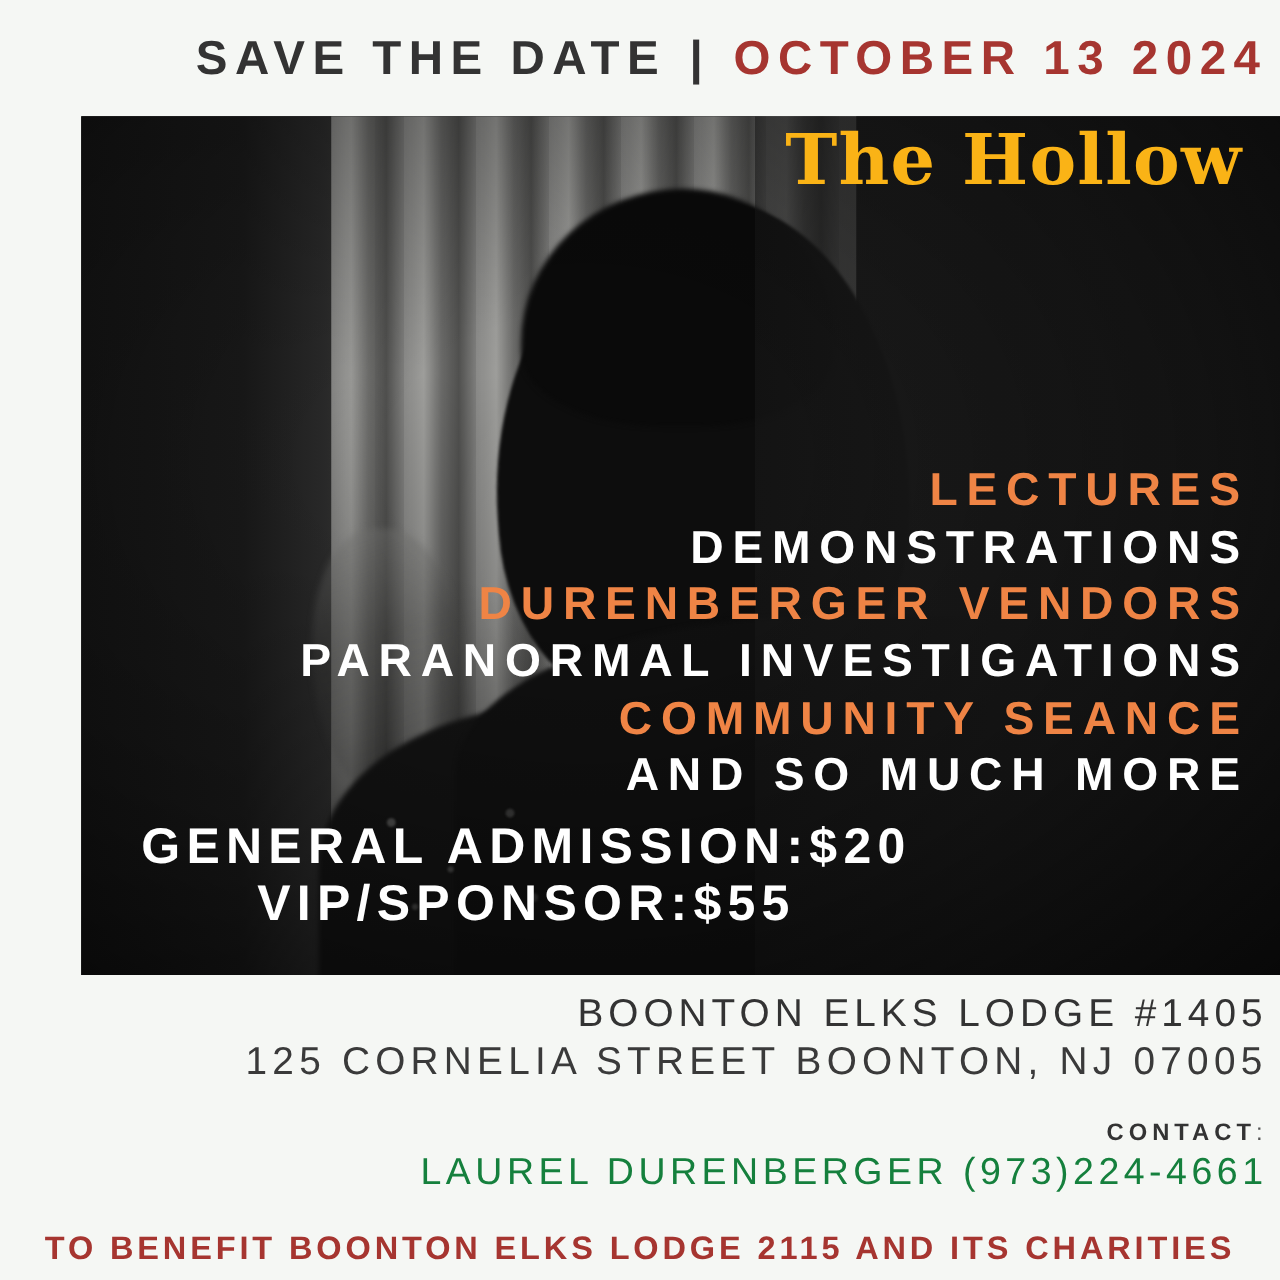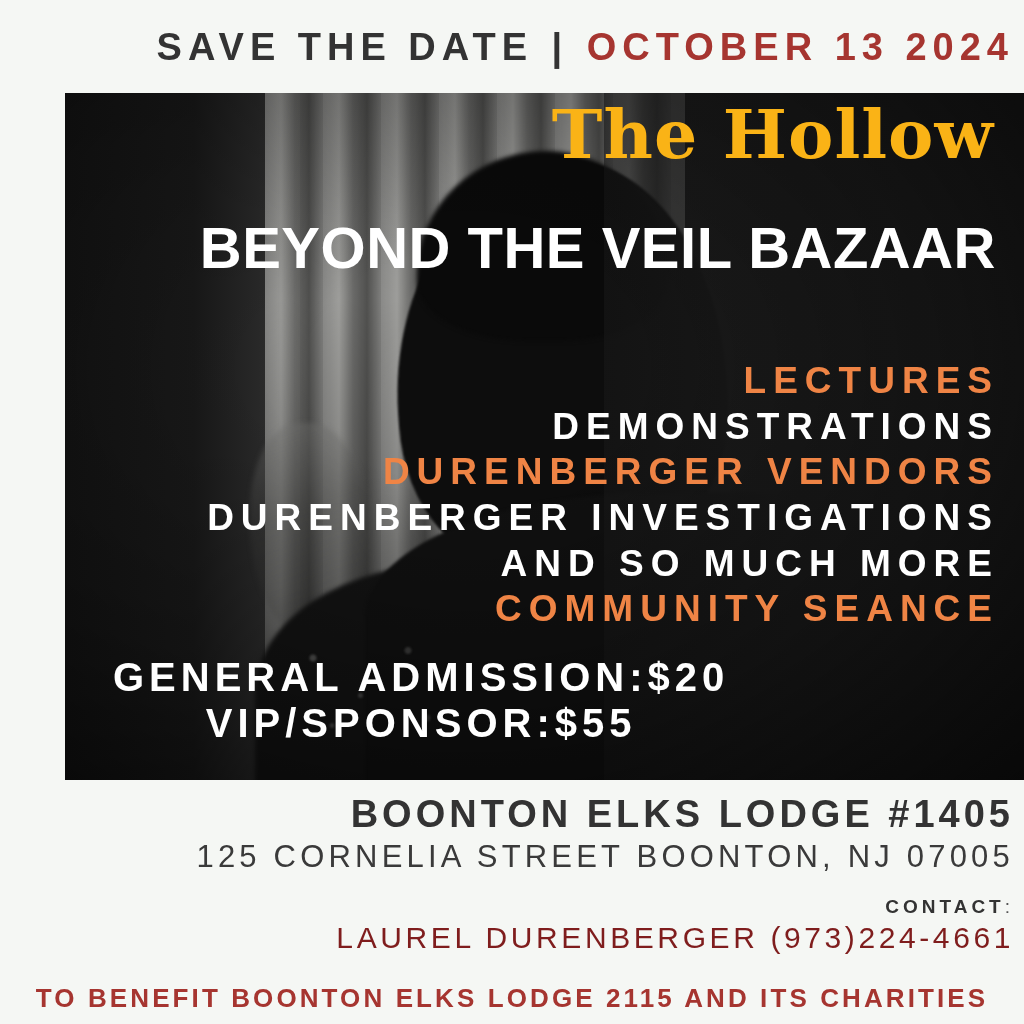--- a/index.html
+++ b/index.html
@@ -211,21 +211,21 @@
   
   .overlay {
     position: absolute;
     inset: 0;
   }
   .title-hollow {
     position: absolute;
     right: 30px;
     top: 7px;
     font-family: "DejaVu Serif", serif;
-    font-size: 68px;
+    font-size: 56px;
     font-weight: bold;
     color: #fab316;
     letter-spacing: 1px;
     line-height: 1;
     white-space: nowrap;
   }
   .subtitle-bazaar {
     position: absolute;
     right: 28px;
     top: 126px;
@@ -233,21 +233,21 @@
     font-weight: bold;
     color: #ffffff;
     letter-spacing: 0.5px;
     line-height: 1;
     white-space: nowrap;
   }
 
   .features {
     position: absolute;
     right: 25px;
-    top: 268px;
+    top: 279px;
     text-align: right;
     line-height: 1.10;
   }
   .feature-line {
     font-size: 37px;
     font-weight: bold;
     letter-spacing: 7px;
     white-space: nowrap;
     margin-bottom: 5px;
   }
@@ -271,22 +271,22 @@
 
   
   .venue {
     position: absolute;
     left: 0;
     top: 793px;
     width: 1014px;
     text-align: right;
   }
   .venue-name {
-    font-size: 38px;
-    font-weight: bold;
+    font-size: 31px;
+    font-weight: normal;
     color: #333333;
     letter-spacing: 4px;
     white-space: nowrap;
     line-height: 1.15;
     margin-left: 48px;
   }
   .venue-address {
     font-size: 31px;
     font-weight: normal;
     color: #3a3a3a;
@@ -311,21 +311,21 @@
     line-height: 1.2;
     white-space: nowrap;
   }
   .contact-label .colon {
     font-weight: normal;
     color: #555555;
   }
   .contact-line {
     font-size: 30px;
     font-weight: normal;
-    color: #7f1d1d;
+    color: #15803d;
     letter-spacing: 3.6px;
     line-height: 1.28;
     white-space: nowrap;
   }
 
   
   .footer {
     position: absolute;
     left: 0;
     top: 983px;
@@ -360,29 +360,28 @@
     <div class="silhouette-hair"></div>
     <div class="silhouette-shoulder-l"></div>
     <div class="silhouette-body"></div>
     <div class="texture-flecks"></div>
     <div class="shadow-right"></div>
     <div class="vignette"></div>
 
     <div class="overlay">
 
       <div class="title-hollow">The Hollow</div>
-      <div class="subtitle-bazaar">BEYOND THE VEIL BAZAAR</div>
 
       <div class="features">
         <div class="feature-line feature-accent">LECTURES</div>
         <div class="feature-line feature-plain">DEMONSTRATIONS</div>
         <div class="feature-line feature-accent">DURENBERGER VENDORS</div>
-        <div class="feature-line feature-plain">DURENBERGER INVESTIGATIONS</div>
+        <div class="feature-line feature-plain">PARANORMAL INVESTIGATIONS</div>
+        <div class="feature-line feature-accent">COMMUNITY SEANCE</div>
         <div class="feature-line feature-plain">AND SO MUCH MORE</div>
-        <div class="feature-line feature-accent">COMMUNITY SEANCE</div>
       </div>
 
       <div class="pricing">
         <div class="price-line">GENERAL ADMISSION:$20</div>
         <div class="price-line">VIP/SPONSOR:$55</div>
       </div>
 
     </div>
   </div>
 

